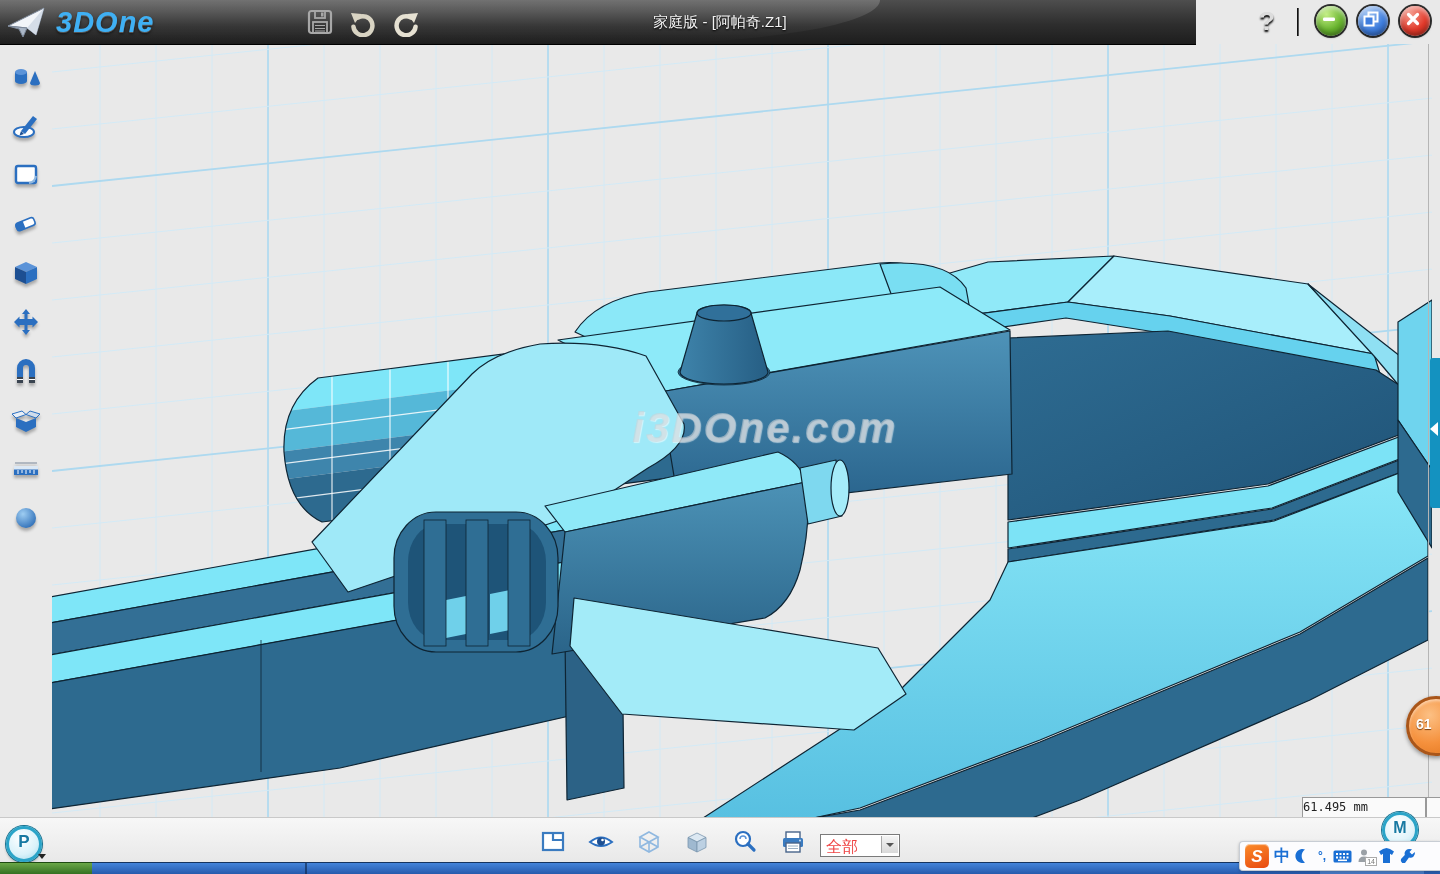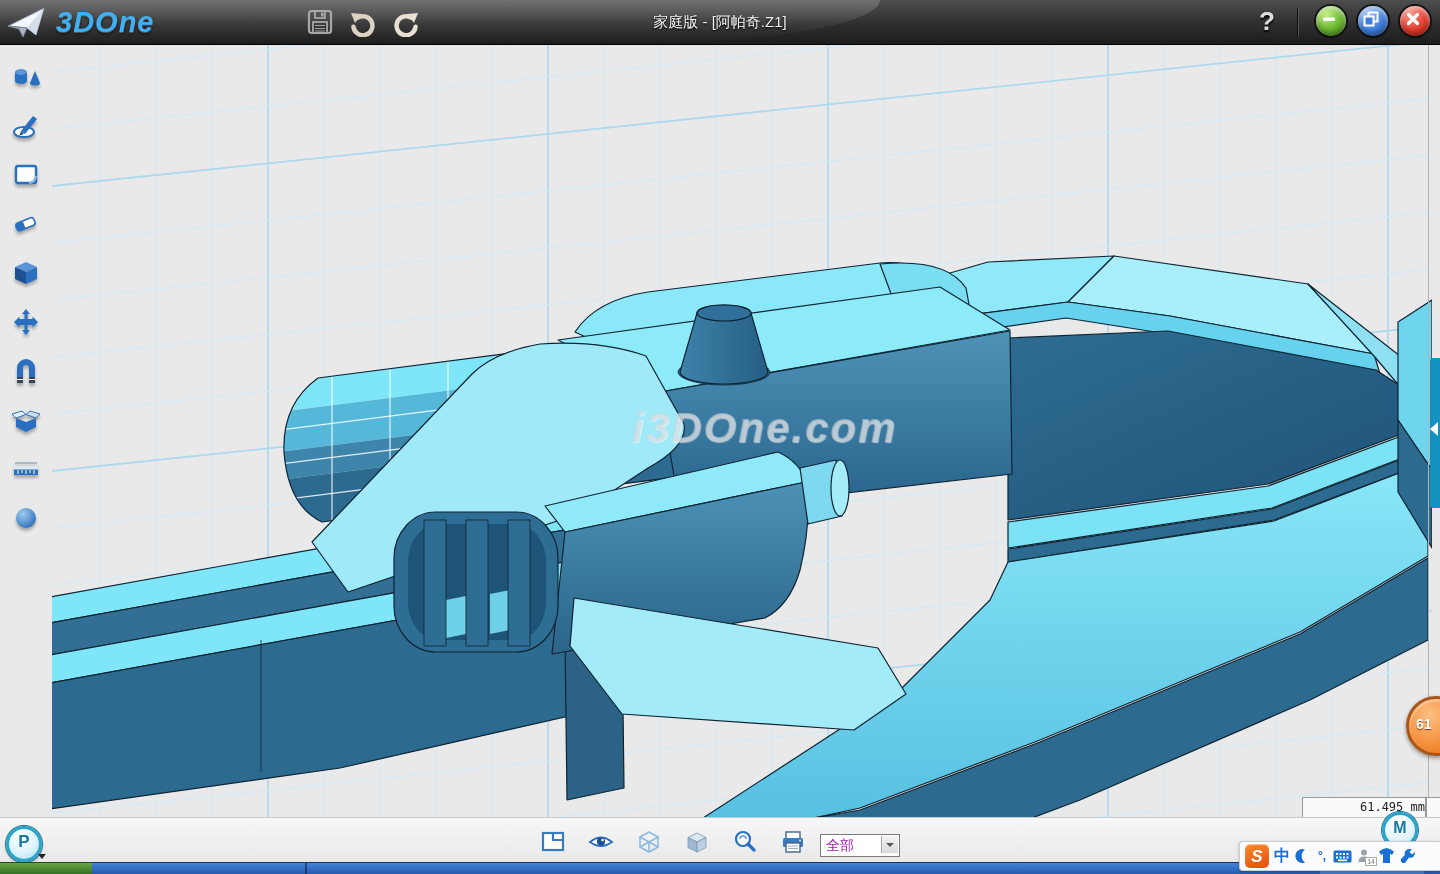--- a/index.html
+++ b/index.html
@@ -1,19 +1,19 @@
 <!DOCTYPE html>
 <html><head>
 <meta charset="utf-8">
 <style>
   html,body{margin:0;padding:0;width:1440px;height:874px;overflow:hidden;
     font-family:"Liberation Sans",sans-serif;background:#e9e9e9;position:relative;}
   .abs{position:absolute;}
   
-  #titlebar{left:0;top:0;width:1440px;height:44px;z-index:50;
+  #titlebar{left:0;top:0;width:1196px;height:44px;z-index:50;
     background:linear-gradient(180deg,#4e4e4e,#2e2e2e 55%,#1d1d1d);
     border-bottom:1px solid #000;}
   #titlebar::before{content:"";position:absolute;left:0;top:0;width:880px;height:44px;
     background:linear-gradient(180deg,rgba(255,255,255,.20),rgba(255,255,255,.05) 60%,rgba(255,255,255,0));
     border-bottom-right-radius:260px 44px;pointer-events:none;}
   #logo{left:6px;top:4px;width:230px;height:36px;display:flex;align-items:center;gap:8px;}
   #brand{font-size:29px;font-weight:bold;font-style:italic;color:#3fb0f4;
     text-shadow:0 1px 0 rgba(255,255,255,.25),0 2px 3px rgba(0,0,0,.6);letter-spacing:1px;}
   .tb-tool{top:7px;width:30px;height:30px;cursor:pointer;}
   #tool-save{left:305px;} #tool-undo{left:348px;} #tool-redo{left:391px;}
@@ -43,35 +43,35 @@
     z-index:12;cursor:pointer;}
   #side-tab .tri{position:absolute;left:0;top:64px;width:0;height:0;
     border-top:7px solid transparent;border-bottom:7px solid transparent;border-right:8px solid #fff;}
   #orange-badge{left:1406px;top:696px;width:54px;height:54px;border-radius:50%;z-index:12;cursor:pointer;
     background:radial-gradient(circle at 38% 30%,#fcc084,#f5913d 55%,#e0731c);
     border:3px solid #a9561a;box-shadow:0 2px 4px rgba(0,0,0,.4),inset 0 2px 3px rgba(255,255,255,.5);
     color:#fff;font-weight:bold;font-size:14px;}
   #orange-badge span{position:absolute;left:7px;top:17px;text-shadow:0 1px 1px #7a3c08;text-align:center;}
   #readout{left:1302px;top:797px;width:122px;height:20px;z-index:11;background:#fafafa;
     border:1px solid #999;font-family:"DejaVu Sans Mono",monospace;font-size:12px;color:#222;
-    text-align:right;line-height:19px;}
+    text-align:left;line-height:19px;}
   #readout-stub{left:1426px;top:797px;width:13px;height:20px;z-index:11;background:#fafafa;border:1px solid #999;}
   
   #bottombar{left:0;top:817px;width:1440px;height:45px;z-index:40;
     background:linear-gradient(180deg,#f7f7f7,#e8e8e8);border-top:1px solid #c9c9c9;}
   #p-badge{left:6px;top:8px;width:30px;height:30px;border-radius:50%;background:radial-gradient(circle at 40% 30%,#ffffff,#d9f2fa 60%,#9fd8ea);
     border:3px solid #2aa4c8;box-shadow:0 0 0 1px #15708f,0 2px 3px rgba(0,0,0,.3);
     color:#1779a2;font-weight:bold;font-size:17px;text-align:center;line-height:25px;cursor:pointer;}
   #p-caret{left:38px;top:36px;width:0;height:0;border-left:4px solid transparent;
     border-right:4px solid transparent;border-top:5px solid #222;cursor:pointer;}
   .bb-tool{top:11px;width:28px;height:26px;cursor:pointer;}
   #bb-pane{left:539px;} #bb-eye{left:587px;} #bb-wire{left:635px;}
   #bb-solid{left:683px;} #bb-zoom{left:731px;} #bb-print{left:779px;}
   #filter-dd{left:820px;top:16px;width:78px;height:21px;background:#fff;border:1px solid #7a7a7a;cursor:pointer;}
-  #filter-dd .val{position:absolute;left:5px;top:2px;font-size:14px;color:#a21caf;font-family:Liberation Serif, serif;}
+  #filter-dd .val{position:absolute;left:5px;top:2px;font-size:16px;color:#ef4444;font-family:Liberation Serif, serif;}
   #filter-dd .dd-btn{position:absolute;right:1px;top:1px;width:16px;height:17px;
     background:linear-gradient(#f4f4f4,#d9d9d9);border-left:1px solid #aaa;}
   #filter-dd .dd-btn::after{content:"";position:absolute;left:4px;top:7px;width:0;height:0;
     border-left:4px solid transparent;border-right:4px solid transparent;border-top:4px solid #555;}
   #m-badge{left:1382px;top:812px;width:30px;height:30px;border-radius:50%;z-index:41;
     background:radial-gradient(circle at 40% 30%,#ffffff,#e2f4fa 60%,#b9e2ef);
     border:3px solid #2aa4c8;box-shadow:0 0 0 1px #15708f;color:#1779a2;font-weight:bold;font-size:16px;
     text-align:center;line-height:25px;cursor:pointer;}
   
   #taskbar{left:0;top:862px;width:1440px;height:12px;z-index:45;}

